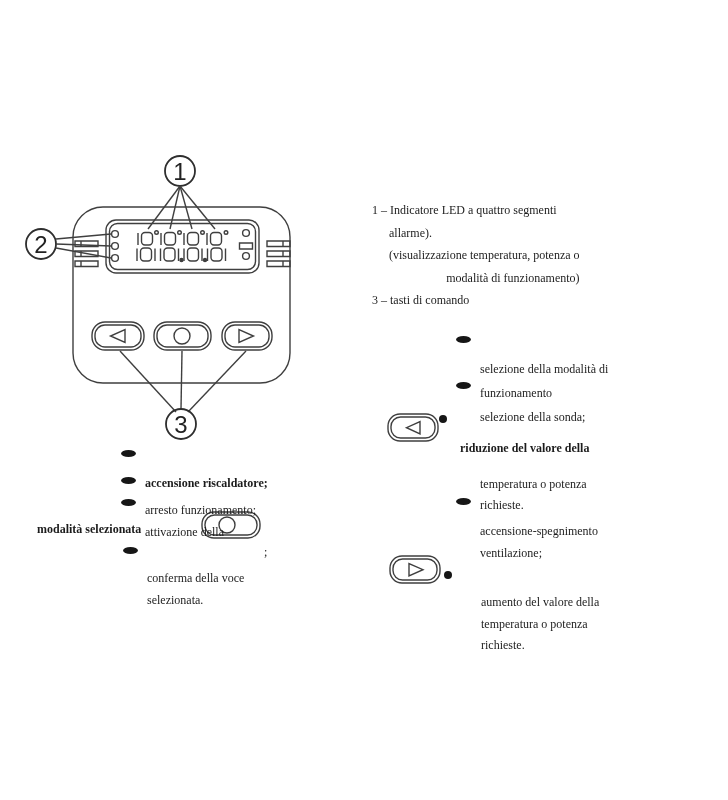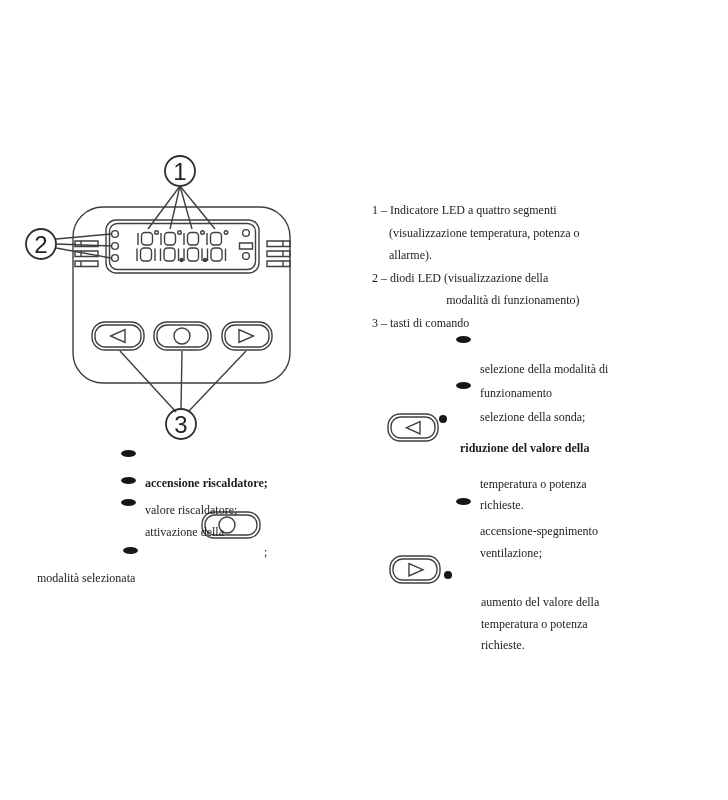--- a/index.html
+++ b/index.html
@@ -162,23 +162,22 @@
 
     <g>
       <rect class="stroke" x="390" y="556" width="50" height="27" rx="12"></rect>
       <rect class="stroke" x="393" y="559" width="44" height="21" rx="9.5"></rect>
       <path class="stroke" d="M409,563.5 L409,576 L423,569.7 Z"></path>
     </g>
   </svg>
 
   <div class="txt" style="left:372px;top:171px;">
     <span class="ln">1 – Indicatore LED a quattro segmenti</span>
+    <span class="ln ind17">allarme).</span>
     <span class="ln ind17">(visualizzazione temperatura, potenza o</span>
-    <span class="ln ind17">allarme).</span>
-    <span class="ln">2 – diodi LED (visualizzazione della</span>
     <span class="ln ind20">modalità di funzionamento)</span>
     <span class="ln">3 – tasti di comando</span>
   </div>
 
   <span class="oval-bullet" style="left:456px;top:336px;"></span>
   <span class="oval-bullet" style="left:456px;top:382px;"></span>
   <div class="txt lh24" style="left:480px;top:329px;">
     <span class="ln">selezione della modalità di</span>
     <span class="ln">funzionamento</span>
     <span class="ln">selezione della sonda;</span>
@@ -203,23 +202,27 @@
   <div class="txt lh215" style="left:481px;top:564px;">
     <span class="ln">aumento del valore della</span>
     <span class="ln">temperatura o potenza</span>
     <span class="ln">richieste.</span>
   </div>
 
   <span class="oval-bullet" style="left:121px;top:450px;"></span>
   <div class="txt" style="left:145px;top:444px;font-weight:bold;">accensione riscaldatore;</div>
 
   <span class="oval-bullet" style="left:121px;top:477px;"></span>
-  <div class="txt" style="left:145px;top:471px;">valore riscaldatore;</div>
+  <div class="txt" style="left:145px;top:471px;">arresto funzionamento;</div>
 
   <span class="oval-bullet" style="left:121px;top:499px;"></span>
   <div class="txt" style="left:145px;top:493px;">attivazione della</div>
 
-  <div class="txt" style="left:37px;top:539px;">modalità selezionata</div>
+  <div class="txt" style="left:37px;top:490px;font-weight:bold;">modalità selezionata</div>
   <div class="txt" style="left:264px;top:513px;">;</div>
 
   <span class="oval-bullet" style="left:123px;top:547px;"></span>
+  <div class="txt lh22" style="left:147px;top:539px;">
+    <span class="ln">conferma della voce</span>
+    <span class="ln">selezionata.</span>
+  </div>
 
 </div>
 
 </body></html>

